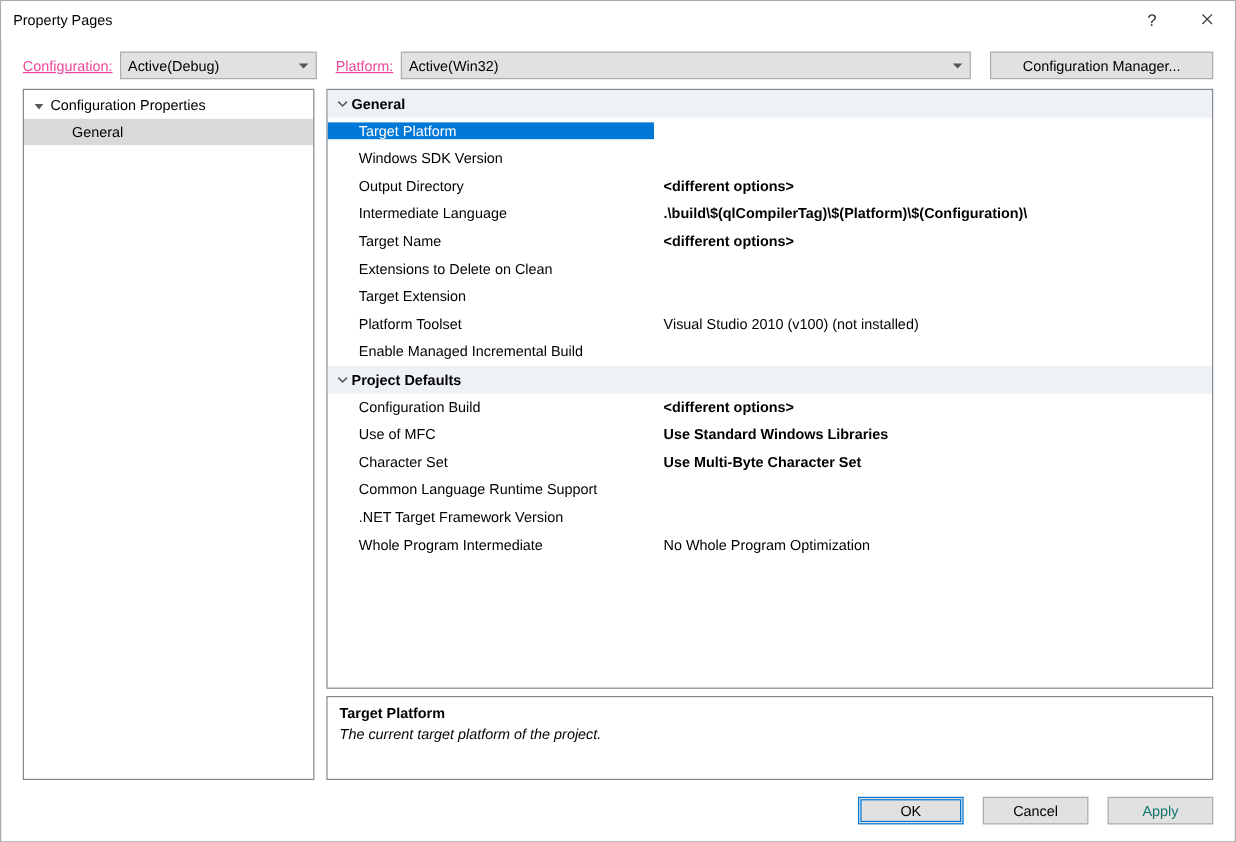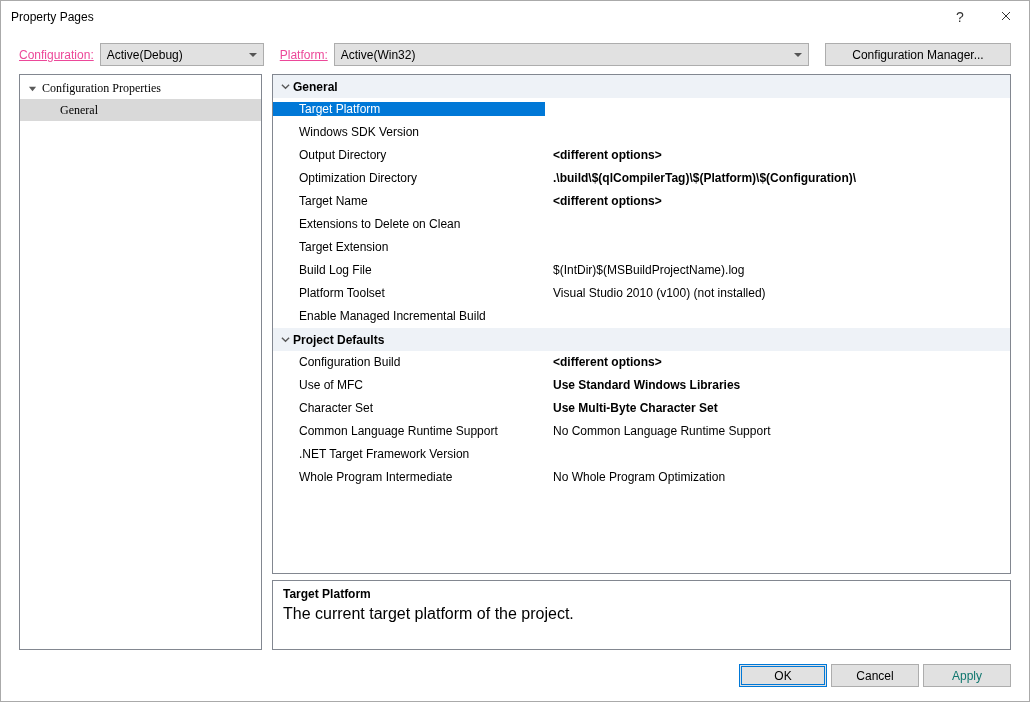--- a/index.html
+++ b/index.html
@@ -70,21 +70,20 @@
     padding: 0 18px 4px 18px;
     gap:10px;
     min-height:0;
   }
   .tree {
     width:243px;
     border:1px solid #828790;
     background:#fff;
     padding:2px 0;
     overflow:auto;
-    font-family:Liberation Serif, serif;
   }
   .tree-node {
     display:flex; align-items:center;
     height:22px;
     padding-left:6px;
     font-size:12px;
   }
   .tree-node .caret {
     width:12px; height:12px; margin-right:4px;
     display:inline-flex; align-items:center; justify-content:center;
@@ -136,27 +135,27 @@
     background:#0078d7; color:#fff;
   }
   .bold { font-weight:bold; }
   .desc {
     border:1px solid #828790;
     background:#fff;
     padding:6px 10px 8px 10px;
     height:70px;
   }
   .desc .dtitle { font-weight:bold; font-size:12px; margin-bottom:4px; }
-  .desc .dtext { font-size:16px; }
+  .desc .dtext { font-size:12px;font-style:italic; }
   
   .bottom {
     display:flex;
     justify-content:flex-end;
     padding: 10px 18px 14px 18px;
-    gap:4px;
+    gap:16px;
   }
   .bottom .btn { width:88px; justify-content:center; }
   .bottom .btn.default { border:1px solid #0078d7; outline:1px solid #0078d7; outline-offset:-3px; background:#e1e1e1; }
   .bottom .btn.disabled { color:#0f766e; }
   .chev svg { width:9px; height:9px; }
 </style>
 </head>
 <body>
 
 <div class="titlebar">
@@ -221,38 +220,34 @@
           </div>
           <div class="grid-row">
             <div class="lbl">Windows SDK Version</div>
             <div class="val"></div>
           </div>
           <div class="grid-row">
             <div class="lbl">Output Directory</div>
             <div class="val bold">&lt;different options&gt;</div>
           </div>
           <div class="grid-row">
-            <div class="lbl">Optimization Directory</div>
+            <div class="lbl">Intermediate Language</div>
             <div class="val bold">.\build\$(qlCompilerTag)\$(Platform)\$(Configuration)\</div>
           </div>
           <div class="grid-row">
             <div class="lbl">Target Name</div>
             <div class="val bold">&lt;different options&gt;</div>
           </div>
           <div class="grid-row">
             <div class="lbl">Extensions to Delete on Clean</div>
             <div class="val"></div>
           </div>
           <div class="grid-row">
             <div class="lbl">Target Extension</div>
             <div class="val"></div>
-          </div>
-          <div class="grid-row">
-            <div class="lbl">Build Log File</div>
-            <div class="val">$(IntDir)$(MSBuildProjectName).log</div>
           </div>
           <div class="grid-row">
             <div class="lbl">Platform Toolset</div>
             <div class="val">Visual Studio 2010 (v100) (not installed)</div>
           </div>
           <div class="grid-row">
             <div class="lbl">Enable Managed Incremental Build</div>
             <div class="val"></div>
           </div>
         </div>
@@ -272,21 +267,20 @@
           <div class="grid-row">
             <div class="lbl">Use of MFC</div>
             <div class="val bold">Use Standard Windows Libraries</div>
           </div>
           <div class="grid-row">
             <div class="lbl">Character Set</div>
             <div class="val bold">Use Multi-Byte Character Set</div>
           </div>
           <div class="grid-row">
             <div class="lbl">Common Language Runtime Support</div>
-            <div class="val">No Common Language Runtime Support</div>
           </div>
           <div class="grid-row">
             <div class="lbl">.NET Target Framework Version</div>
             <div class="val"></div>
           </div>
           <div class="grid-row">
             <div class="lbl">Whole Program Intermediate</div>
             <div class="val">No Whole Program Optimization</div>
           </div>
         </div>

